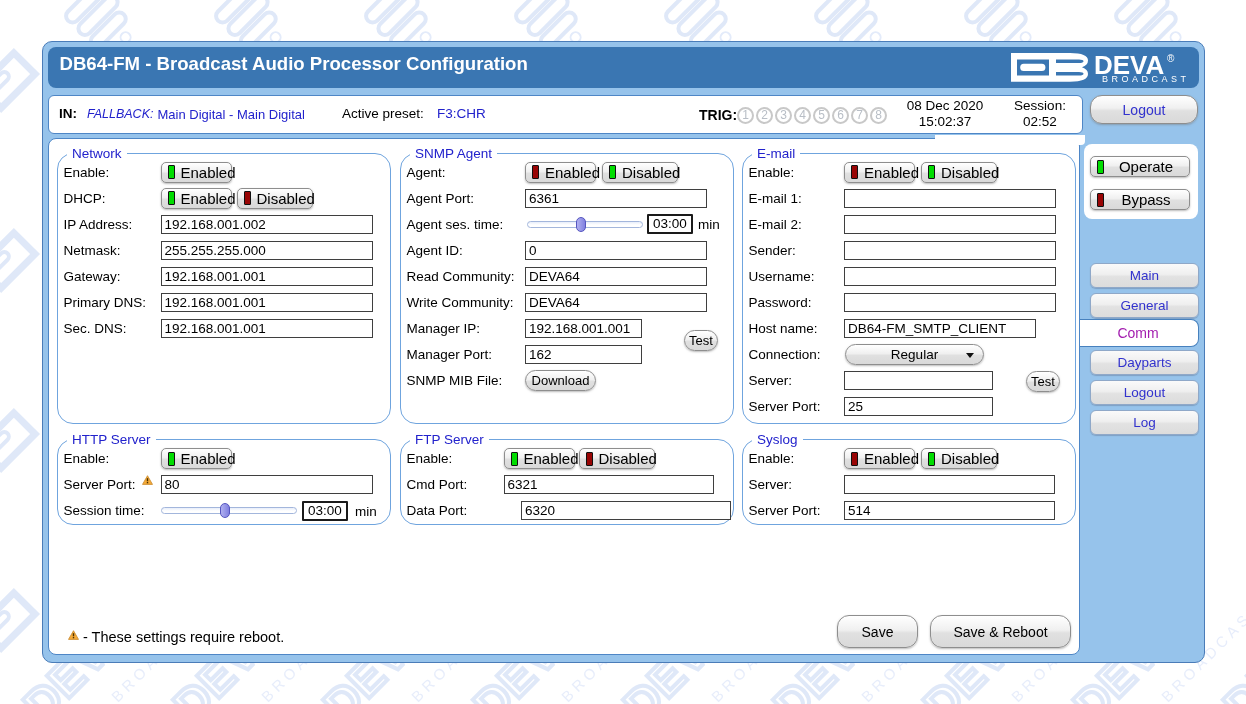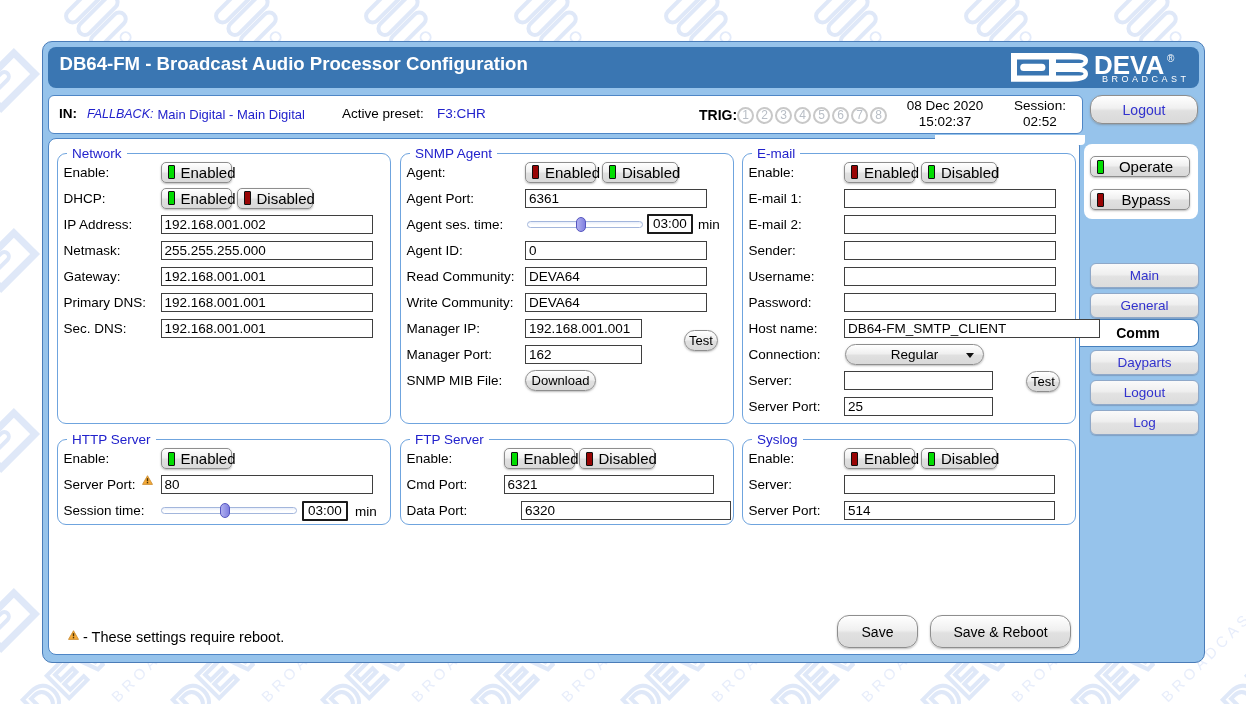--- a/index.html
+++ b/index.html
@@ -10,21 +10,21 @@
 .gbtn{position:absolute;display:flex;align-items:center;justify-content:center;
  background:linear-gradient(#ffffff,#f0f0f0 45%,#e0e0e0 55%,#d9d9d9);
  border:1px solid #8e8e8e;border-radius:12px;box-shadow:0 1px 2px rgba(120,120,120,.5);color:#000}
 .ledbtn{position:absolute;display:flex;align-items:center;height:21px;
  background:linear-gradient(#ffffff,#f0f0f0 45%,#e0e0e0 55%,#d9d9d9);
  border:1px solid #8e8e8e;border-radius:5px;box-shadow:0 1px 2px rgba(120,120,120,.5);
  font-size:15px;color:#000;padding:0 7px 0 6px}
 .led{flex:0 0 7px;width:7px;height:14px;border:1px solid #101010;margin-right:6px;border-radius:1px}
 .ledg{background:#00dd00}
 .ledr{background:#990505}
-.fs{position:absolute;border:1px solid #6fa4de;border-radius:9px}
+.fs{position:absolute;border:1px solid #6fa4de;border-radius:16px}
 .fs>span{position:absolute;top:-9px;left:9px;background:#fff;padding:0 5px;font-size:13.5px;color:#2222cc;line-height:17px;white-space:nowrap}
 .nav{position:absolute;left:1090px;width:109px;height:25px;display:flex;align-items:center;justify-content:center;
  background:linear-gradient(#fafafa,#efefef 45%,#e2e2e2 55%,#dcdcdc);
  border:1px solid #8fa8c8;border-radius:6px;font-size:13.5px;color:#3232cd;box-shadow:0 1px 1px rgba(90,110,140,.4)}
 .track{position:absolute;height:7px;border:1px solid #a3b6dc;border-radius:4px;background:linear-gradient(#e8eefa,#ffffff 60%)}
 .thumb{position:absolute;width:10px;height:15px;background:linear-gradient(90deg,#b0b0f0,#8080e0);border:1px solid #5555c0;border-radius:5px}
 .sbox{position:absolute;width:46px;height:20px;border:2px solid #1a1a1a;font-size:13.5px;text-align:center;line-height:16px;border-radius:1px}
 .circ{display:inline-block;width:17px;height:17px;border:2px solid #c8c8c8;border-radius:50%;color:#b8bec6;font-size:12px;text-align:center;line-height:13px;margin-right:2px;background:#fff}
 </style></head><body>
 <svg width="1246" height="704" style="position:absolute;left:0;top:0">
@@ -95,21 +95,21 @@
 <div class="ledbtn" style="left:1090px;top:156px;width:100px">
     <span class="led ledg"></span>
     <span style="flex:1;text-align:center">Operate</span>
   </div>
 <div class="ledbtn" style="left:1090px;top:189px;width:100px">
     <span class="led ledr"></span>
     <span style="flex:1;text-align:center">Bypass</span>
   </div>
 <div class="nav" style="top:263px">Main</div>
 <div class="nav" style="top:293px">General</div>
-<div class="abs" style="left:1078px;top:319px;width:121px;height:28px;background:#fff;border:1.5px solid #4781be;border-left:none;border-radius:0 8px 8px 0;display:flex;align-items:center;justify-content:center;font-size:14px;font-weight:bold;color:#000000">Comm</div>
+<div class="abs" style="left:1078px;top:319px;width:121px;height:28px;background:#fff;border:1.5px solid #4781be;border-left:none;border-radius:0 8px 8px 0;display:flex;align-items:center;justify-content:center;font-size:14px;font-weight:normal;color:#a21caf">Comm</div>
 <div class="nav" style="top:350px">Dayparts</div>
 <div class="nav" style="top:380px">Logout</div>
 <div class="nav" style="top:410px">Log</div>
 <div class="abs" style="left:48px;top:138px;width:1032px;height:517px;background:#fff;border:1px solid #4e86c6;border-radius:8px"></div>
 <div class="fs" style="left:57px;top:153px;width:334px;height:271px">
     <span>Network</span>
   </div>
 <div class="fs" style="left:400px;top:153px;width:334px;height:271px">
     <span>SNMP Agent</span>
   </div>
@@ -170,21 +170,21 @@
 <div class="inp" style="left:844px;top:188.5px;width:212px"></div>
 <div class="lbl" style="left:748.5px;top:216.5px">E-mail 2:</div>
 <div class="inp" style="left:844px;top:214.5px;width:212px"></div>
 <div class="lbl" style="left:748.5px;top:242.5px">Sender:</div>
 <div class="inp" style="left:844px;top:240.5px;width:212px"></div>
 <div class="lbl" style="left:748.5px;top:268.5px">Username:</div>
 <div class="inp" style="left:844px;top:266.5px;width:212px"></div>
 <div class="lbl" style="left:748.5px;top:294.5px">Password:</div>
 <div class="inp" style="left:844px;top:292.5px;width:212px"></div>
 <div class="lbl" style="left:748.5px;top:320.5px">Host name:</div>
-<div class="inp" style="left:844px;top:318.5px;width:256px">DB64-FM_SMTP_CLIENT</div>
+<div class="inp" style="left:844px;top:318.5px;width:192px">DB64-FM_SMTP_CLIENT</div>
 <div class="lbl" style="left:748.5px;top:346.5px">Connection:</div>
 <div class="gbtn" style="left:845px;top:343.5px;width:139px;height:21px;font-size:13.5px">Regular<span style="position:absolute;right:9px;top:8px;width:0;height:0;border-left:4.5px solid transparent;border-right:4.5px solid transparent;border-top:5px solid #111"></span></div>
 <div class="lbl" style="left:748.5px;top:372.5px">Server:</div>
 <div class="inp" style="left:844px;top:370.5px;width:149px"></div>
 <div class="lbl" style="left:748.5px;top:398.5px">Server Port:</div>
 <div class="inp" style="left:844px;top:396.5px;width:149px">25</div>
 <div class="gbtn" style="left:1026px;top:371px;width:34px;height:21px;font-size:13px">Test</div>
 <div class="lbl" style="left:63.5px;top:451px">Enable:</div>
 <div class="ledbtn" style="left:160.5px;top:448px;width:71px"><span class="led ledg"></span>Enabled</div>
 <div class="lbl" style="left:63.5px;top:477px">Server Port:</div>

